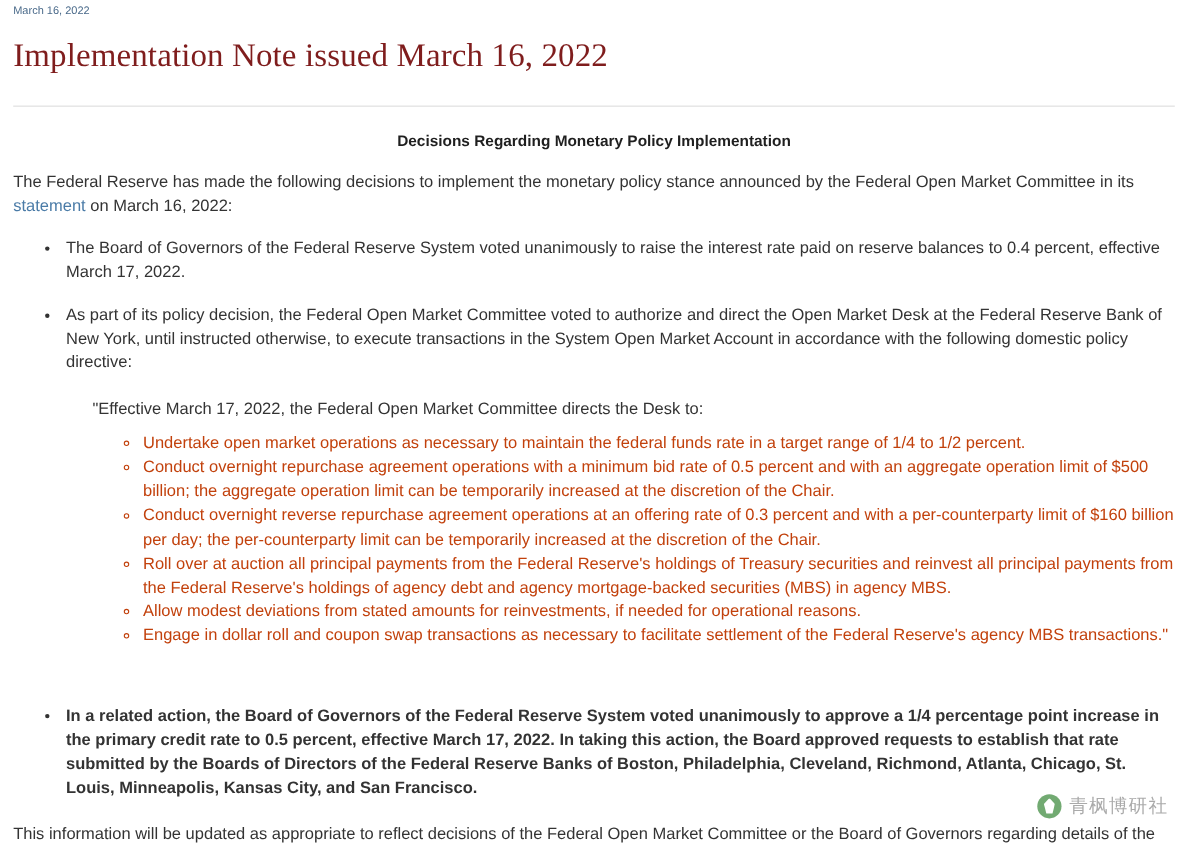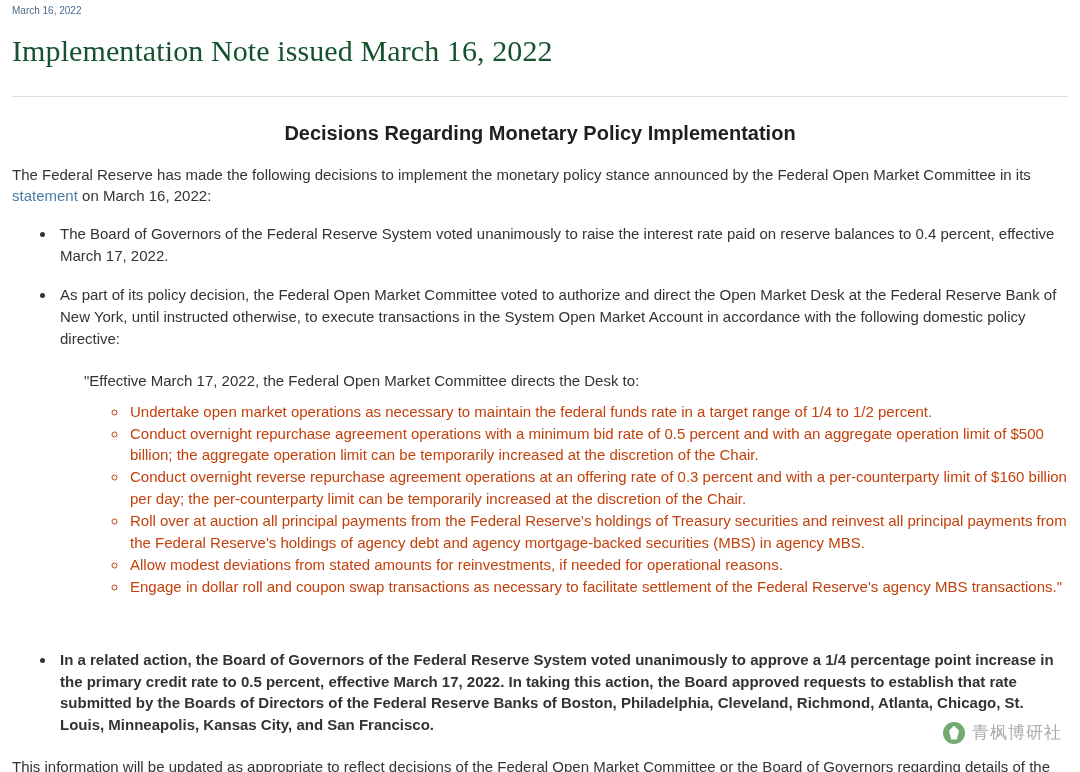--- a/index.html
+++ b/index.html
@@ -23,33 +23,33 @@
   .date-line {
     font-size: 10px;
     color: #4a6a8a;
     padding-top: 4px;
     line-height: 1.4;
   }
   .doc-title {
     font-family: "Liberation Serif", serif;
     font-size: 30px;
     font-weight: normal;
-    color: #14532d;
+    color: #7f1d1d;
     margin: 14px 0 12px 0;
     line-height: 1.25;
     letter-spacing: 0.1px;
   }
   .rule {
     border: none;
     border-top: 1px solid #dddddd;
     margin: 26px 0 0 0;
   }
   .section-heading {
     text-align: center;
-    font-size: 20px;
+    font-size: 14px;
     font-weight: bold;
     color: #1f1f1f;
     margin: 22px 0 0 0;
     line-height: 1.4;
   }
   p.body-text {
     font-size: 15px;
     line-height: 1.46;
     color: #333333;
     margin: 17px 0 0 0;

